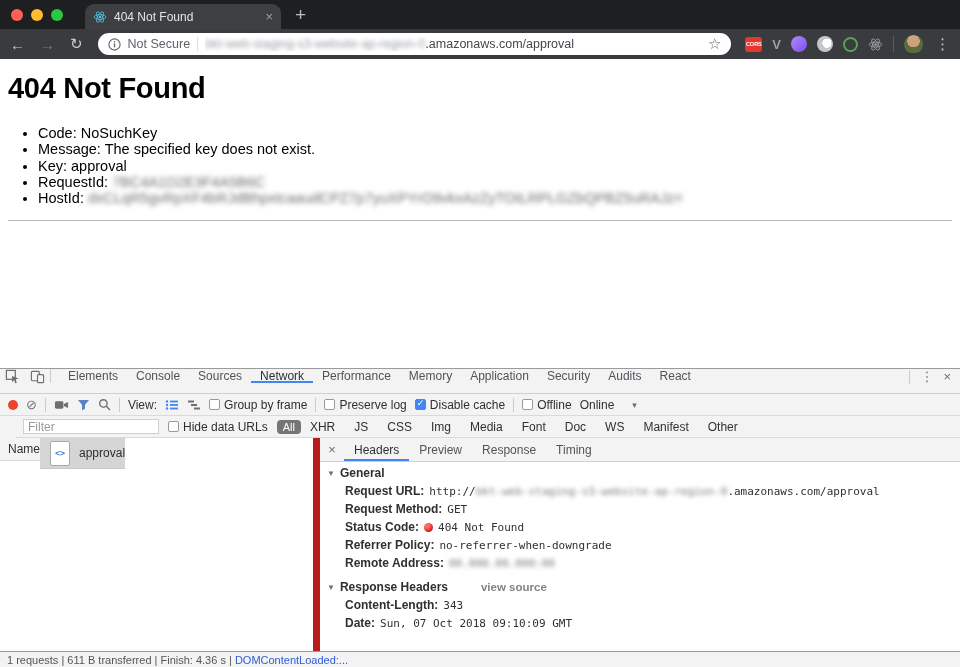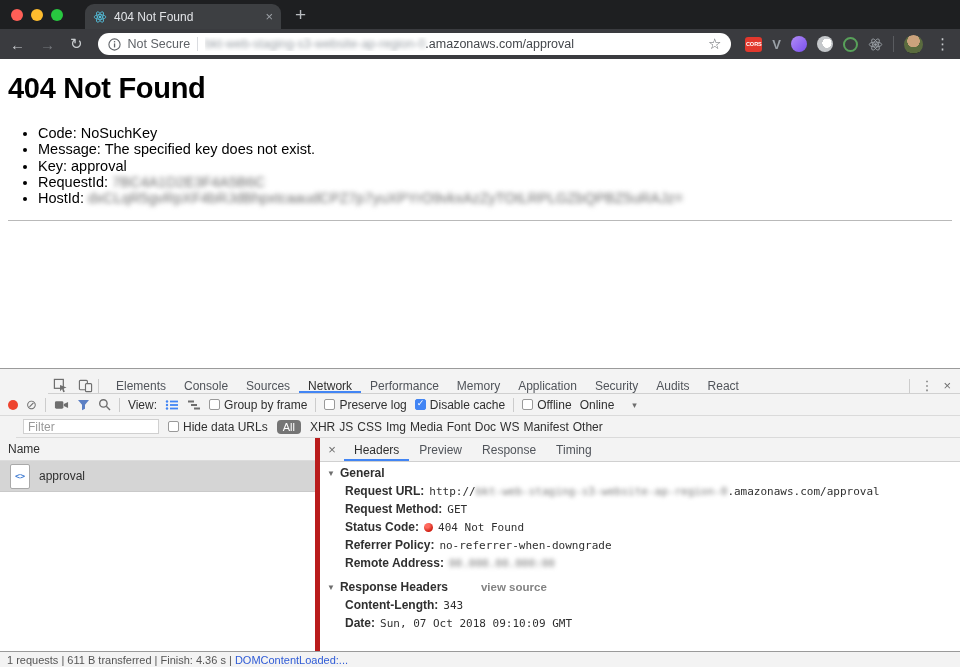--- a/index.html
+++ b/index.html
@@ -45,21 +45,21 @@
   .page h1 { font-size: 29px; font-weight: bold; margin: 13px 0 0 8px; letter-spacing: -0.3px; }
   .page ul { margin: 20px 0 0 0; padding-left: 38px; font-size: 14.5px; line-height: 16.3px; }
   .blur-dark { color: #6e6e6e; filter: blur(2.6px); }
   .page hr { border: none; border-top: 1px solid #b9b9b9; margin: 14px 8px 0 8px; }
 
   
   .devtools { height: 299px; border-top: 1px solid #9b9b9b; background: #f3f3f3; display: flex;
               flex-direction: column; font-size: 12px; color: #303030; }
   .vdiv { width: 1px; height: 14px; background: #ccc; flex: none; }
 
-  .dt-tabbar { height: 25px; flex: none; display: flex; align-items: flex-end; border-bottom: 1px solid #d0d0d0; margin-left: 48px; }
+  .dt-tabbar { height: 25px; flex: none; display: flex; align-items: flex-start; border-bottom: 1px solid #d0d0d0; }
   .icon-btn { width: 25px; display: flex; align-items: center; justify-content: center; color: #6e6e6e; }
   .dt-tabs { display: flex; margin-left: 8px; }
   .dt-tab { padding: 0 9px; display: flex; align-items: center; color: #50545a; }
   .dt-tab.active { color: #303030; box-shadow: inset 0 -2px 0 #4285f4; }
   .dt-right { margin-left: auto; display: flex; align-items: center; gap: 10px; padding-right: 9px; }
   .dt-right .g { color: #6e6e6e; font-size: 13px; }
 
   .net-toolbar { height: 22px; flex: none; display: flex; align-items: center; gap: 8px;
                  padding: 0 8px; border-bottom: 1px solid #dadada; }
   .rec { width: 10px; height: 10px; border-radius: 50%; background: #ee442e; flex: none; }
@@ -70,25 +70,25 @@
   .cb.checked { background: #4285f4; border-color: #4285f4; }
   .cb.checked::after { content: "✓"; position: absolute; left: 1px; top: -2px; color: #fff; font-size: 9px; }
   .caret { color: #6e6e6e; font-size: 9px; margin-left: 10px; }
 
   .filter-row { height: 22px; flex: none; display: flex; align-items: center; gap: 9px;
                 padding: 0 7px; border-bottom: 1px solid #dadada; margin-left: 16px; }
   .filter-input { width: 136px; height: 15px; border: 1px solid #d0d0d0; background: #fff;
                   font-size: 12px; padding: 0 4px; font-family: "Liberation Sans", sans-serif; color: #333; }
   .filter-input::placeholder { color: #999; }
   .pill { background: #757575; color: #fff; border-radius: 4px; padding: 1px 6px; font-size: 11px; }
-  .types { display: flex; gap: 4px; }
+  .types { display: flex; gap: 19px; }
 
   .net-body { flex: 1; min-height: 0; display: flex; }
-  .name-col { width: 320px; flex: none; border-right: 5px solid #b91c1c; background: #fff;
-              display: flex; flex-direction: column; }
+  .name-col { width: 320px; flex: none; border-right: 7px solid #b91c1c; background: #fff;
+              display: flex; }
   .name-header { height: 23px; flex: none; background: #f3f3f3; border-bottom: 1px solid #dcdcdc;
                  display: flex; align-items: center; padding-left: 8px; }
   .req-row { height: 31px; flex: none; background: #d5d5d5; border-bottom: 1px solid #c9c9c9;
              display: flex; align-items: center; padding-left: 10px; gap: 9px; }
   .doc-icon { width: 20px; height: 25px; background: #fff; border: 1px solid #a9a9a9; border-radius: 2px;
               display: flex; align-items: center; justify-content: center; color: #3b78d1;
               font-family: "DejaVu Sans Mono", monospace; font-size: 8.5px; font-weight: bold; }
 
   .detail { flex: 1; min-width: 0; display: flex; flex-direction: column; background: #fff; }
   .detail-tabs { height: 24px; flex: none; background: #f3f3f3; border-bottom: 1px solid #d0d0d0;

